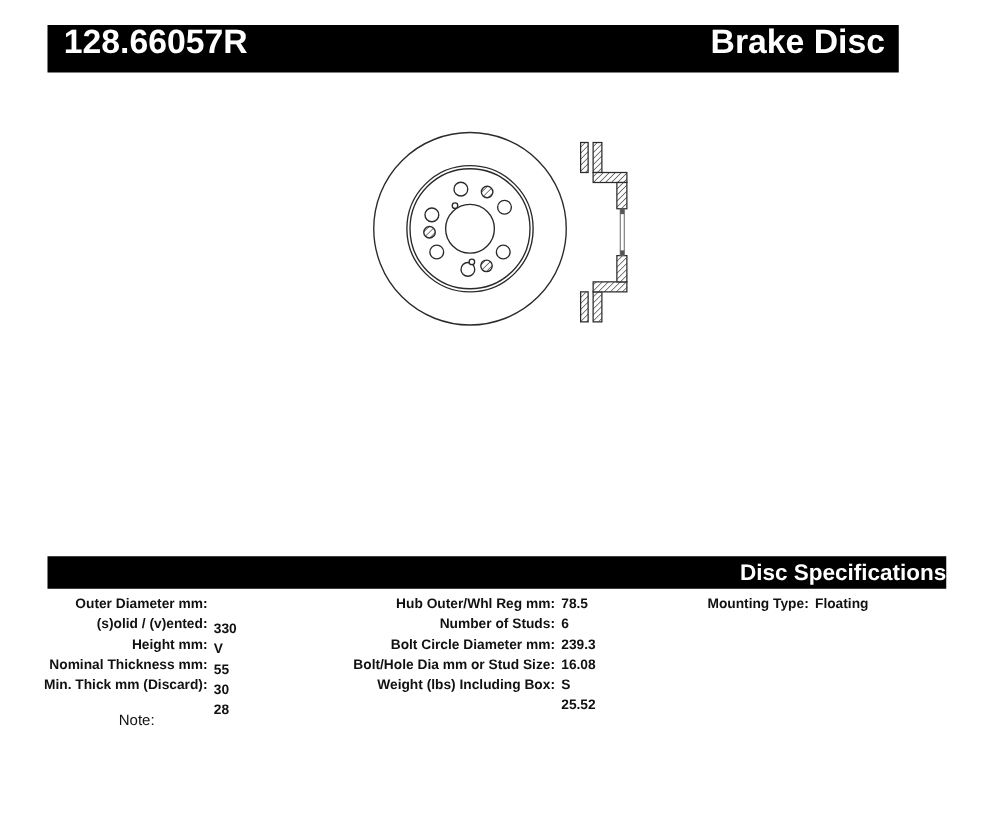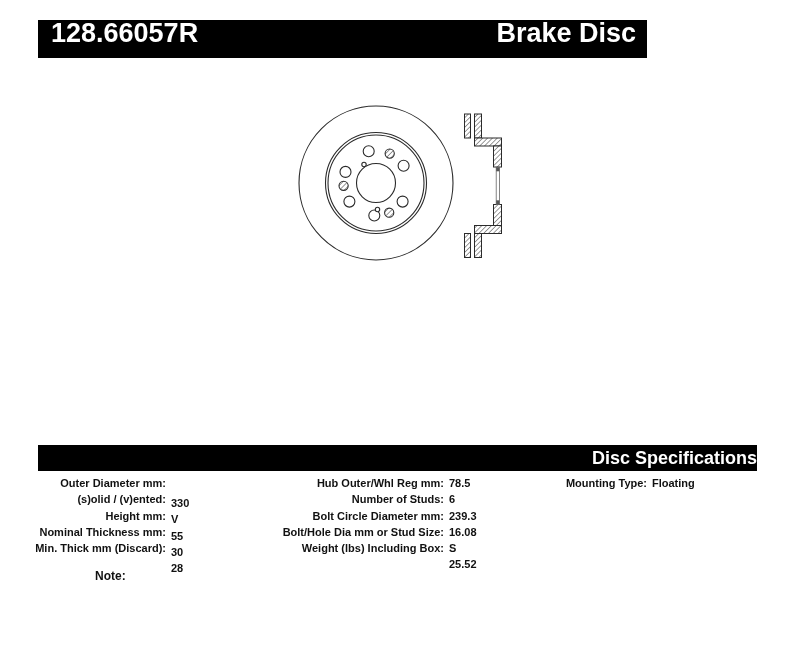--- a/index.html
+++ b/index.html
@@ -11,21 +11,21 @@
     overflow:hidden;
   }
   .bar {
     position:absolute;
     background:#000000;
     color:#ffffff;
     box-sizing:border-box;
     font-weight:bold;
   }
   #title-bar {
-    left:38px; top:20px; width:609px; height:38px;
+    left:38px; top:20px; width:681px; height:38px;
     display:flex; align-items:center; justify-content:space-between;
     padding:0 11px 11px 13px;
     font-size:27px;
   }
   #section-bar {
     left:38px; top:445px; width:719px; height:26px;
     display:flex; align-items:center; justify-content:flex-end;
     font-size:18px;
   }
   #drawing { position:absolute; left:278px; top:90px; }
@@ -36,21 +36,21 @@
   }
   .labels-col { text-align:right; }
   #c1-labels { right:634px; top:475px; }
   #c1-values { left:171px;  top:475px;margin-top:20px; }
   #c2-labels { right:356px; top:475px; }
   #c2-values { left:449px;  top:475px; }
   #c3-labels { right:153px; top:475px; }
   #c3-values { left:652px;  top:475px;text-align:right; }
   #note {
     position:absolute; left:95px; top:569px;
-    font-size:12px; font-weight:bold; color:#111111;
+    font-size:12px; font-weight:normal; color:#111111;
   }
 </style>
 </head>
 <body>
 
 <div id="title-bar" class="bar">
   <span>128.66057R</span>
   <span>Brake Disc</span>
 </div>
 

